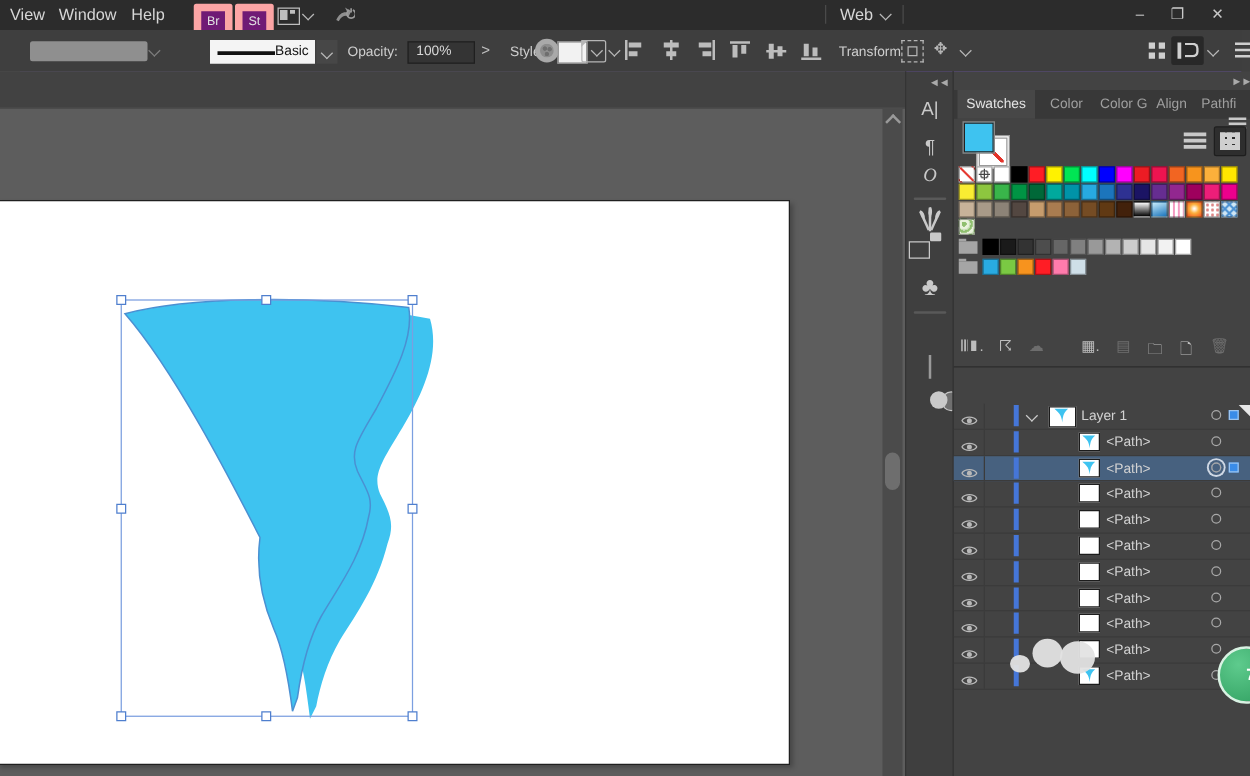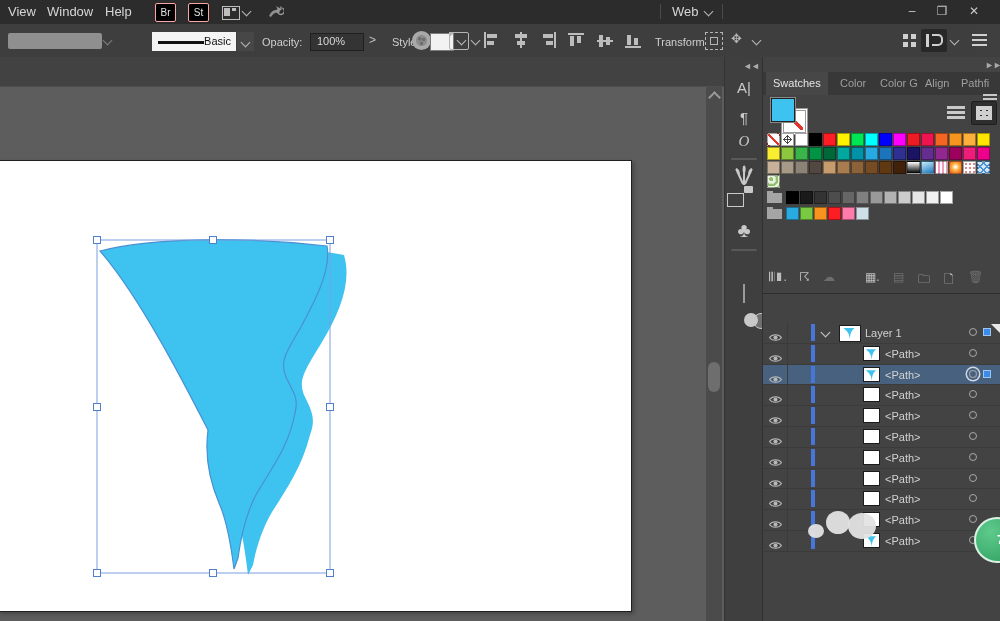--- a/index.html
+++ b/index.html
@@ -1,37 +1,37 @@
 <!DOCTYPE html>
 <html><head>
 <meta charset="utf-8">
 <style>
   html,body{margin:0;padding:0;}
   body{width:1000px;height:621px;position:relative;overflow:hidden;background:#3f3f3f;
        font-family:"Liberation Sans",sans-serif;-webkit-font-smoothing:antialiased;}
   
   #menubar{position:absolute;left:0;top:0;width:1000px;height:24px;background:#2c2c2c;color:#d6d6d6;font-size:13px;}
   .menu-item{position:absolute;top:4px;cursor:default;}
-  .badge{position:absolute;top:3px;width:19px;height:17px;background:#000000;border:1px solid #fca5a5;
+  .badge{position:absolute;top:3px;width:19px;height:17px;background:#701a75;border:6px solid #fca5a5;
          border-radius:2px;color:#e2e2e2;font-size:10px;text-align:center;line-height:17px;}
   .chev{display:inline-block;width:6px;height:6px;border-right:1.5px solid #b9b9b9;border-bottom:1.5px solid #b9b9b9;
         transform:rotate(45deg);vertical-align:middle;}
   .vsep{position:absolute;width:1px;background:#4a4a4a;}
   #ws-icon{position:absolute;left:222px;top:6px;width:16px;height:12px;border:1px solid #bdbdbd;}
   #ws-icon:before{content:"";position:absolute;left:1px;top:1px;width:6px;height:8px;background:#bdbdbd;}
   #ws-icon:after{content:"";position:absolute;left:9px;top:1px;width:4px;height:3px;background:#bdbdbd;}
   #share-icon{position:absolute;left:266px;top:3px;width:18px;height:17px;color:#9b9b9b;}
   #share-icon svg{display:block;}
   #search-box{position:absolute;left:710px;top:3px;width:178px;height:17px;background:#3a3a3a;
               border:1px solid #5a5a5a;border-radius:2px;}
   #search-box input{position:absolute;left:24px;top:1px;width:148px;height:13px;background:transparent;border:0;outline:0;
               color:#9a9a9a;font-size:11px;font-family:"Liberation Sans",sans-serif;}
   .winbtn{position:absolute;top:0;width:28px;height:22px;color:#c9c9c9;font-size:12px;text-align:center;line-height:22px;}
   
-  #controlbar{position:absolute;left:0;top:24px;width:977px;height:33px;background:#3e3e3e;border-bottom:2px solid #8b5cf6;color:#cfcfcf;font-size:11px;}
+  #controlbar{position:absolute;left:16px;top:24px;width:977px;height:33px;background:#3e3e3e;border-bottom:2px solid #8b5cf6;color:#cfcfcf;font-size:11px;}
   #fill-dd{position:absolute;left:8px;top:9px;width:94px;height:16px;background:#8f8f8f;border-radius:2px;}
   #fill-dd-chev{position:absolute;left:104px;top:13px;border-color:#7e7e7e;}
   #stroke-dd{position:absolute;left:152px;top:8px;width:84px;height:19px;background:#f4f4f4;color:#111;}
   #stroke-dd .line{position:absolute;left:6px;top:9px;width:46px;height:2.5px;background:#111;}
   #stroke-dd .lbl{position:absolute;right:5px;top:3px;font-size:11px;}
   #stroke-dd-btn{position:absolute;left:237px;top:8px;width:17px;height:19px;background:#474747;}
   #stroke-dd-btn .chev{margin:7px 0 0 5px;}
   .cb-label{position:absolute;top:12px;}
   .cb-link{}
   #opacity-box{position:absolute;left:310px;top:9px;width:52px;height:16px;background:#343434;border:1px solid #1f1f1f;}

